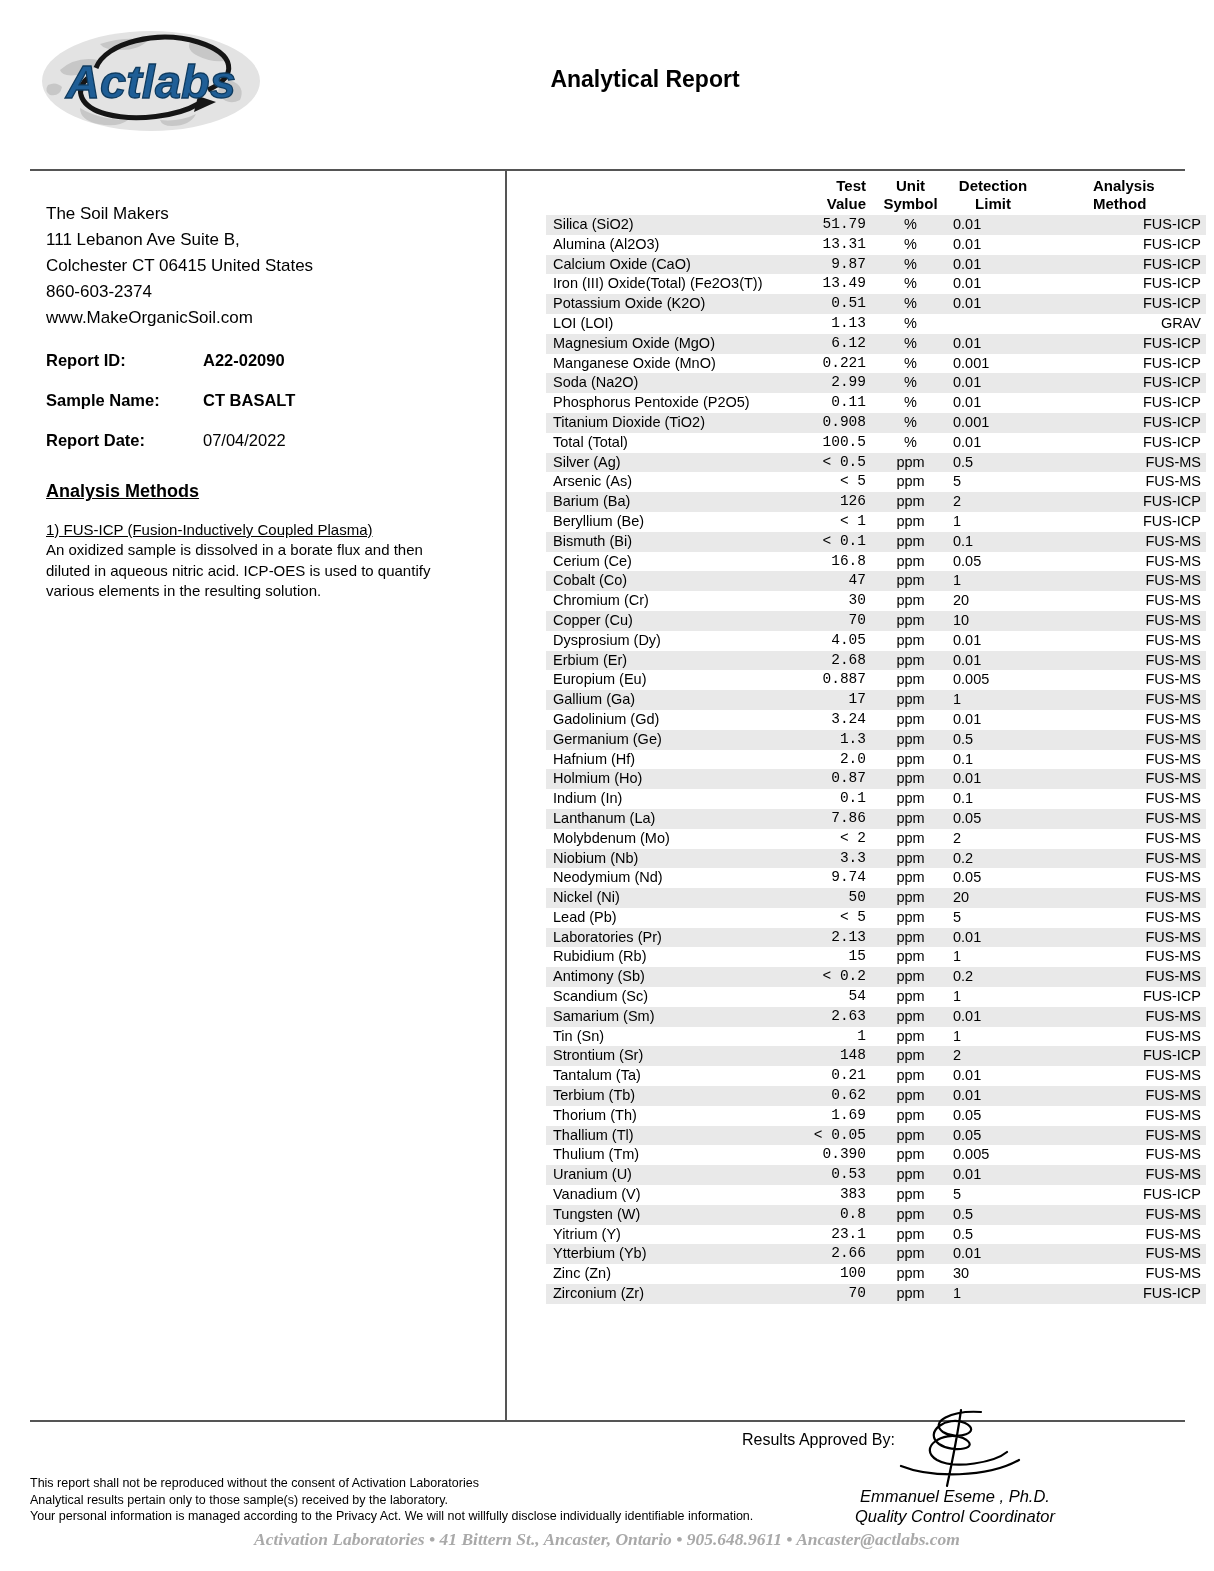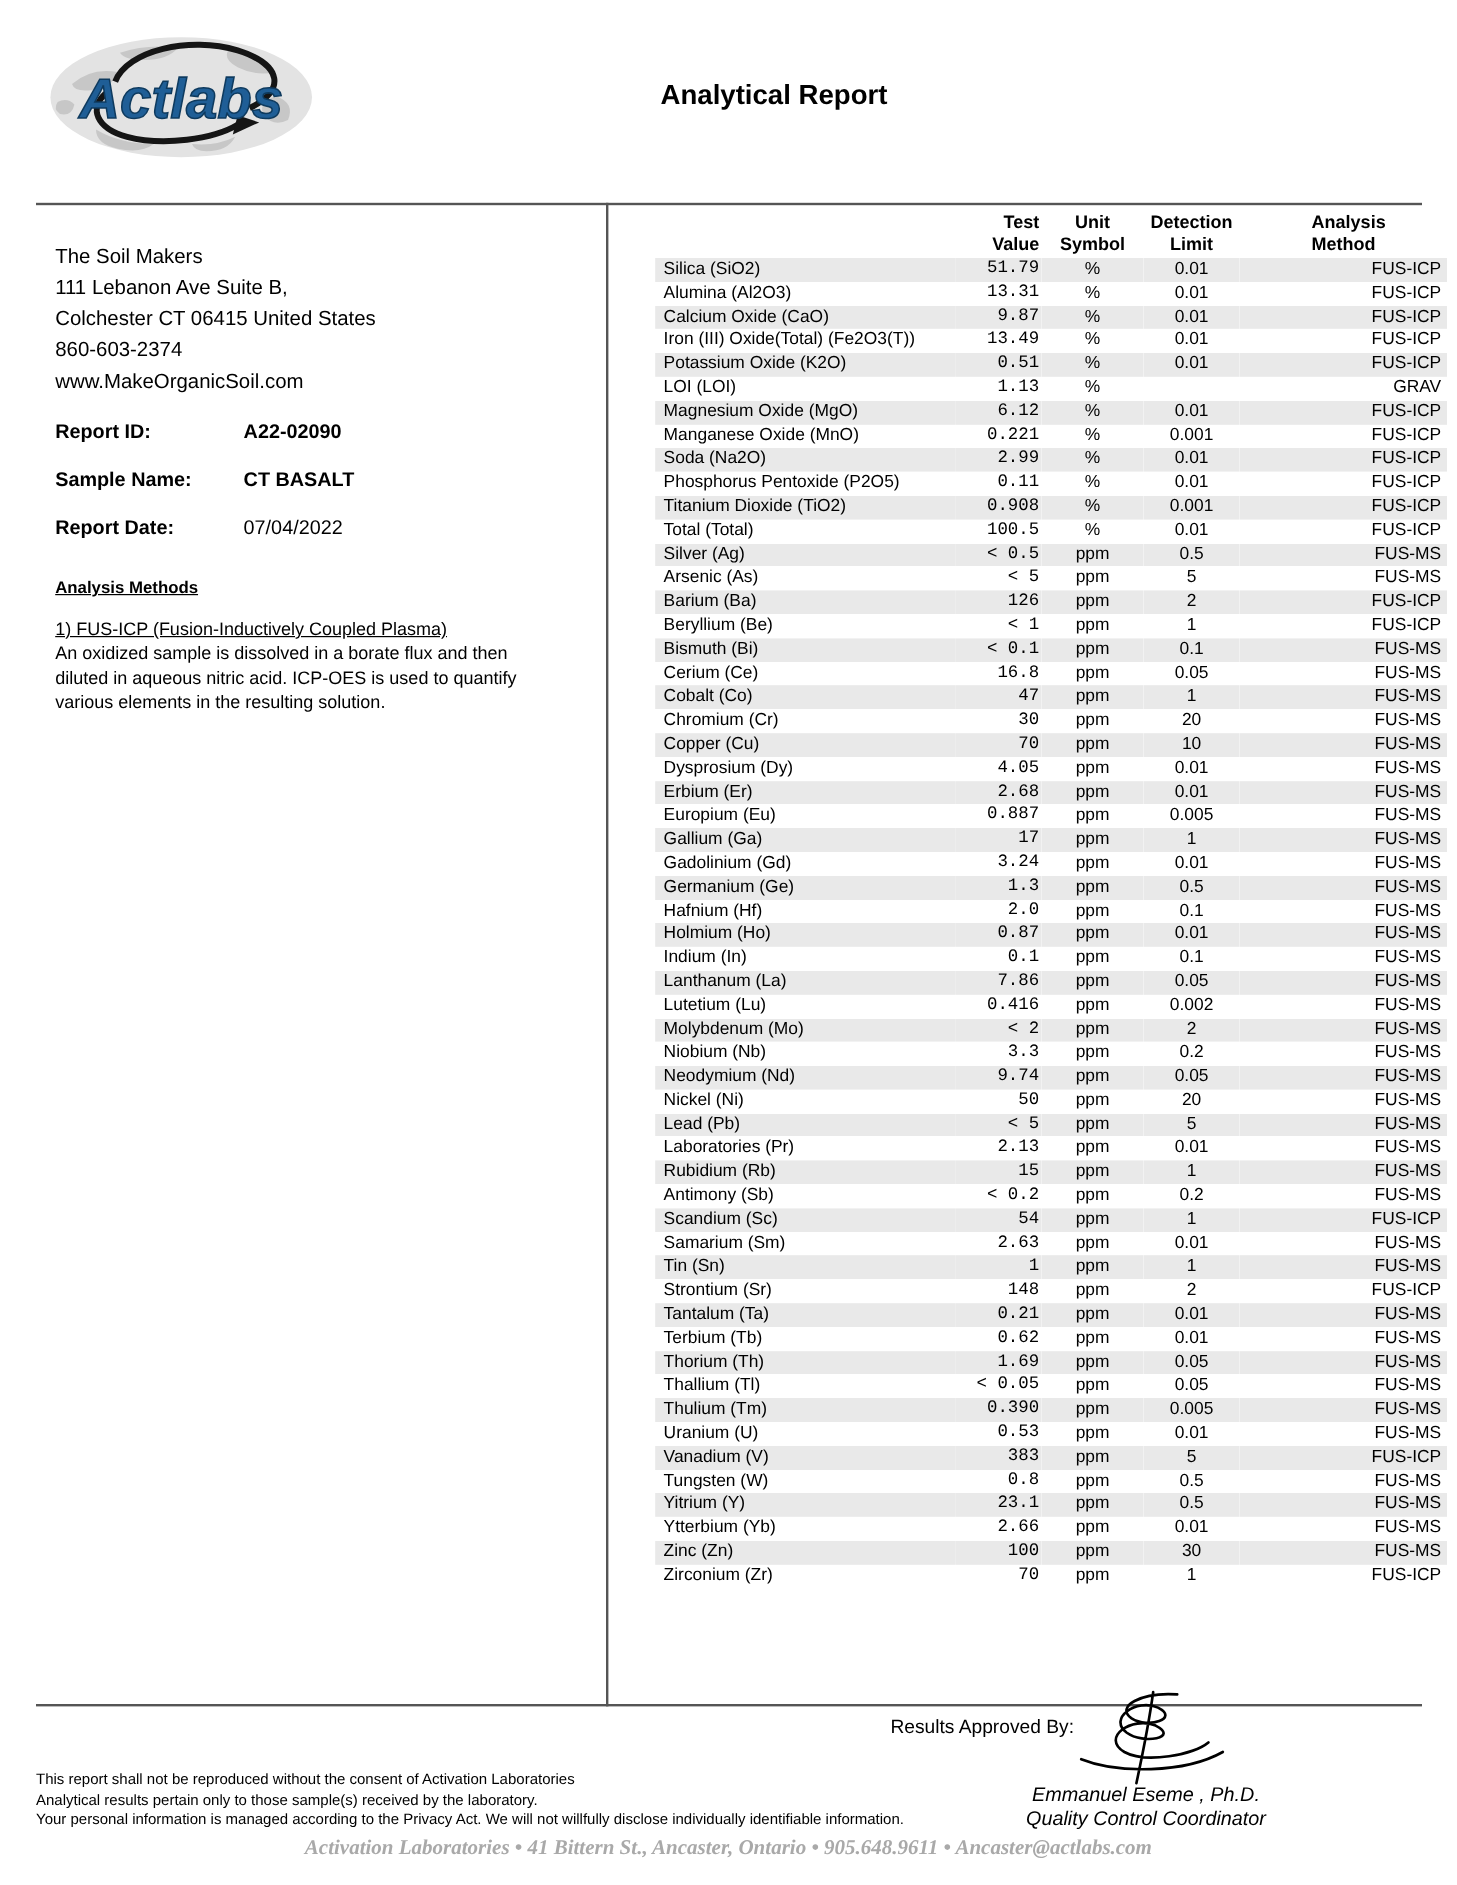--- a/index.html
+++ b/index.html
@@ -18,39 +18,39 @@
   .bottom-rule { top:1420px; }
   .v-divider { position:absolute; left:505px; top:169px; width:2px; height:1253px; background:#555; }
 
   
   .client { position:absolute; left:46px; top:201px; font-size:17px; line-height:26px; }
   .meta { position:absolute; left:46px; top:351px; width:430px; font-size:16.5px; }
   .meta-row { display:flex; margin-bottom:21px; }
   .meta-label { font-weight:bold; width:157px; flex:0 0 157px; }
   .meta-value.bold { font-weight:bold; }
   .methods { position:absolute; left:46px; top:481px; width:445px; font-size:15px; }
-  .methods-heading { font-weight:bold; text-decoration:underline; font-size:14px; margin-bottom:17px; }
+  .methods-heading { font-weight:bold; text-decoration:underline; font-size:18px; margin-bottom:17px; }
   .method-title { text-decoration:underline; margin-bottom:0px; line-height:21px; }
   .method-line { line-height:20.5px; }
 
   
   .results { position:absolute; left:530px; top:177px; width:660px; }
   table { border-collapse:collapse; width:660px; table-layout:fixed; font-size:14.5px;margin-left:16px; }
   col.w-analyte { width:250px; } col.w-value { width:72px; } col.w-unit { width:85px; }
   col.w-limit { width:80px; } col.w-method { width:173px; }
   thead th { font-weight:bold; vertical-align:bottom; padding:0 0 2px 0; line-height:18px; font-size:15px; }
   thead th.c-value { text-align:right; padding-right:2px; }
   thead th.c-unit { text-align:center; }
   thead th.c-limit { text-align:center; }
   thead th.c-method { text-align:left; padding-left:60px; }
   tbody td { height:19.8px; line-height:19.8px; padding:0; white-space:nowrap; overflow:hidden; }
   td.c-analyte { padding-left:7px; text-align:left; }
   td.c-value { text-align:right; padding-right:2px;font-family:Liberation Mono, monospace; }
   td.c-unit { text-align:center; }
-  td.c-limit { text-align:center; }
+  td.c-limit { text-align:left; }
   td.c-method { text-align:right; padding-right:5px; }
   tbody tr:nth-child(odd) { background:#e9e9e9; }
 
   
   .approval-label { position:absolute; left:742px; top:1431px; font-size:16px; }
   .signature { position:absolute; left:895px; top:1408px; width:130px; height:82px; }
   .approver-name { position:absolute; left:830px; top:1487px; width:250px; text-align:center;
                    font-style:italic; font-size:16.5px; }
   .approver-title { position:absolute; left:830px; top:1507px; width:250px; text-align:center;
                     font-style:italic; font-size:16.5px; }
@@ -361,27 +361,20 @@
             <td class="c-method">FUS-MS</td>
           </tr>
           <tr>
             <td class="c-analyte">Lanthanum (La)</td>
             <td class="c-value">7.86</td>
             <td class="c-unit">ppm</td>
             <td class="c-limit">0.05</td>
             <td class="c-method">FUS-MS</td>
           </tr>
           <tr>
-            <td class="c-analyte">Lutetium (Lu)</td>
-            <td class="c-value">0.416</td>
-            <td class="c-unit">ppm</td>
-            <td class="c-limit">0.002</td>
-            <td class="c-method">FUS-MS</td>
-          </tr>
-          <tr>
             <td class="c-analyte">Molybdenum (Mo)</td>
             <td class="c-value">&lt; 2</td>
             <td class="c-unit">ppm</td>
             <td class="c-limit">2</td>
             <td class="c-method">FUS-MS</td>
           </tr>
           <tr>
             <td class="c-analyte">Niobium (Nb)</td>
             <td class="c-value">3.3</td>
             <td class="c-unit">ppm</td>

